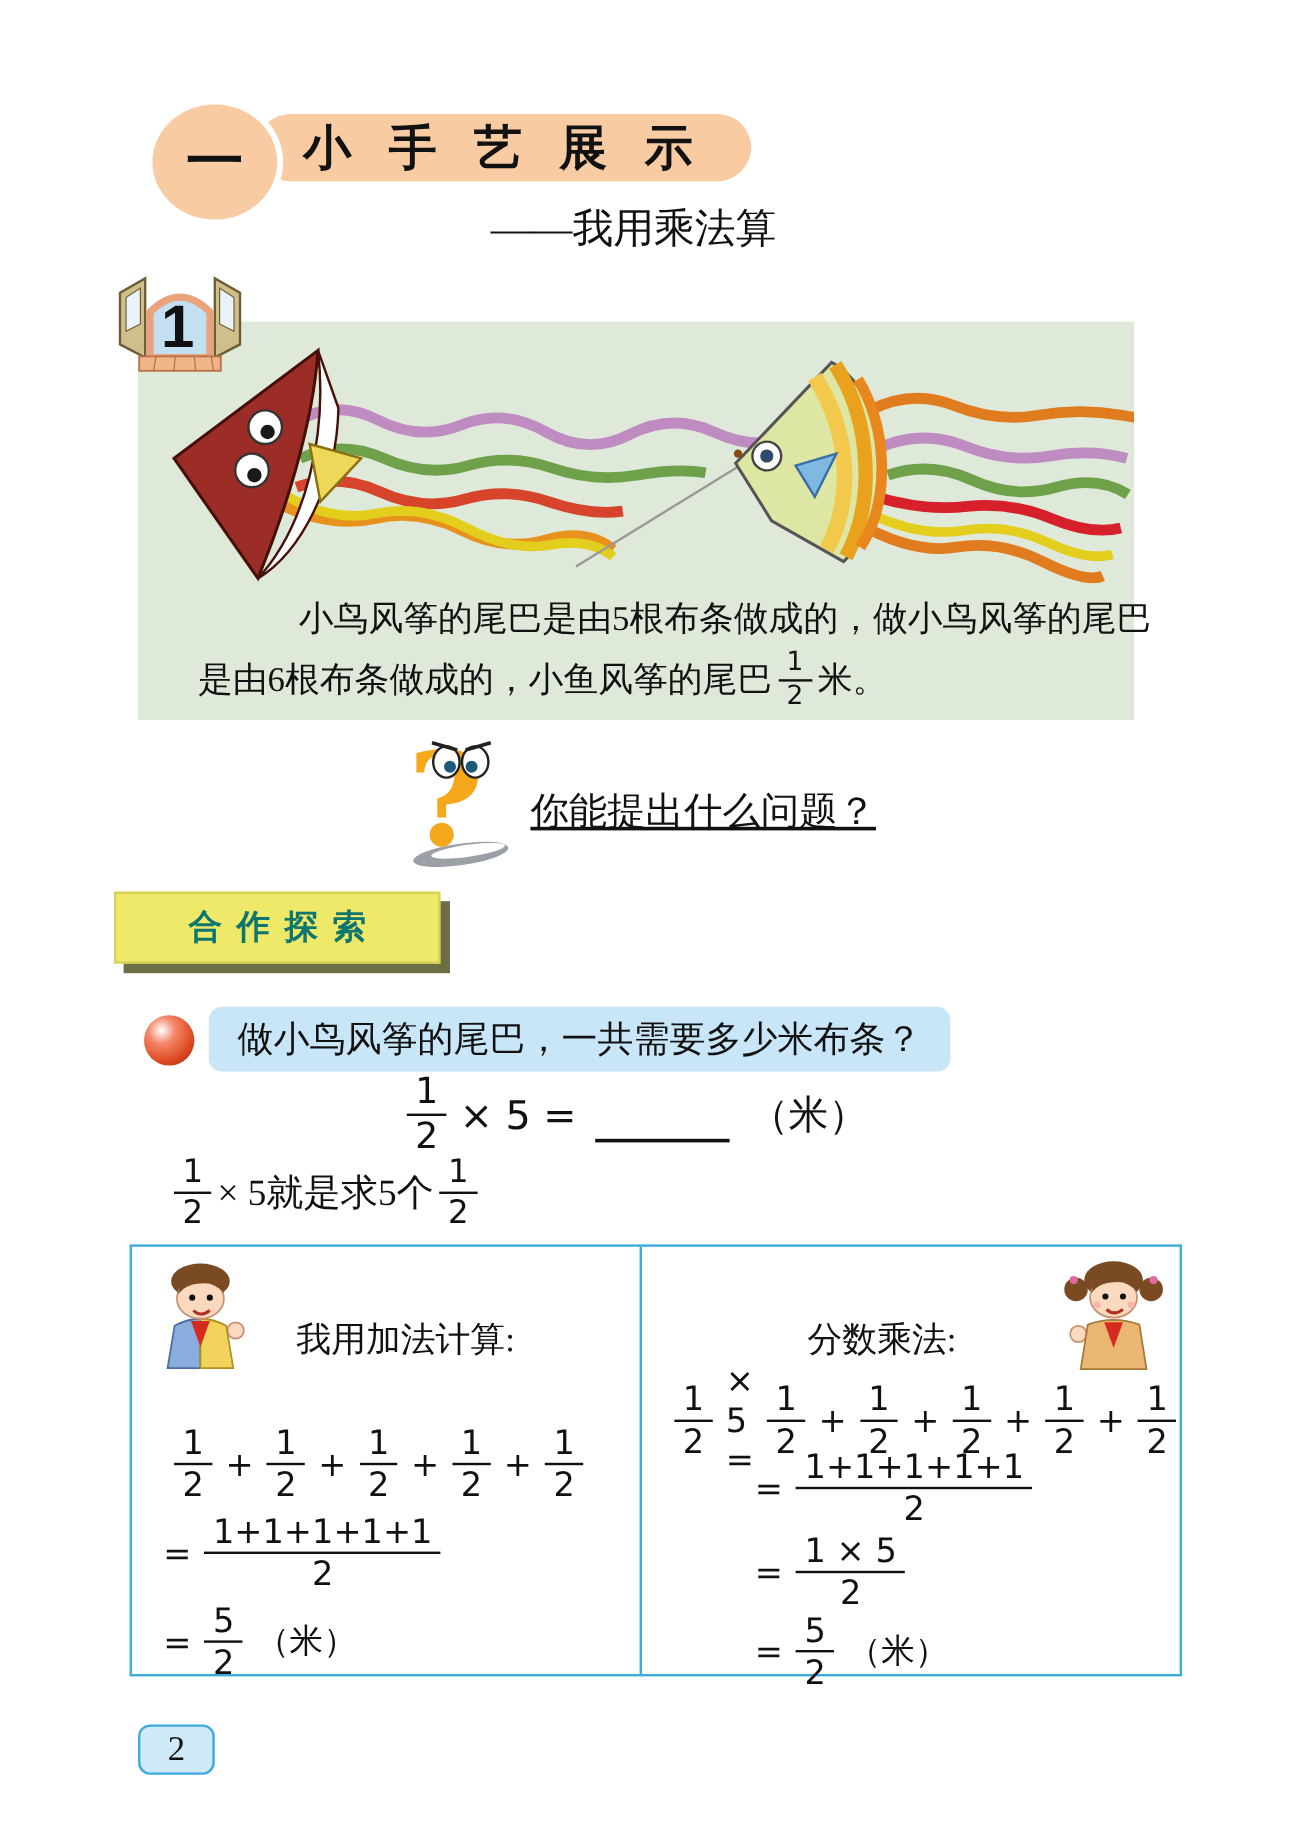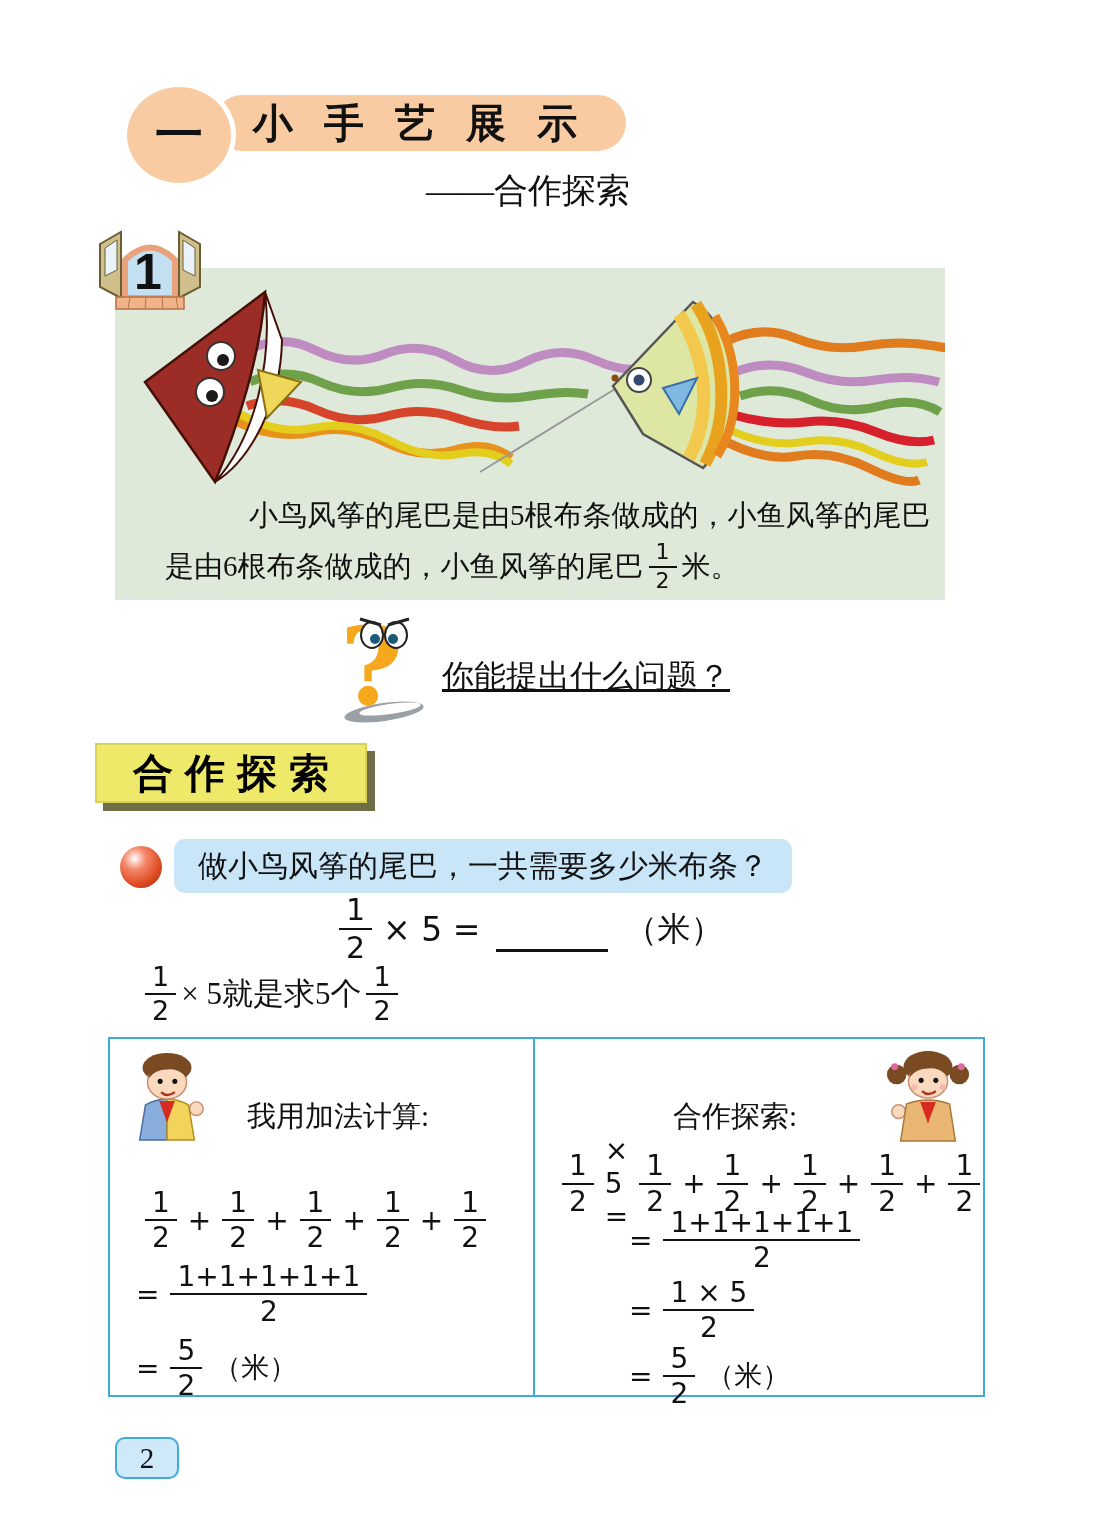--- a/index.html
+++ b/index.html
@@ -26,22 +26,22 @@
 
   
   .q-icon{left:334px;top:608px;width:105px;height:115px;}
   .q-text{left:442px;top:655px;font-size:32px;white-space:nowrap;text-decoration:underline;}
 
   
   .banner{left:95px;top:743px;width:280px;height:70px;}
   .banner .shadow{position:absolute;left:8px;top:8px;width:272px;height:60px;background:#6E6E46;}
   .banner .face{position:absolute;left:0;top:0;width:272px;height:60px;background:#EFE96A;
     border:2px solid #D8D258;box-sizing:border-box;display:flex;align-items:center;justify-content:center;}
-  .banner .face span{font-family:"Liberation Sans",sans-serif;font-weight:900;font-size:40px;
-    color:#000000;letter-spacing:12px;padding-left:12px;}
+  .banner .face span{font-family:"Liberation Sans",sans-serif;font-weight:900;font-size:28px;
+    color:#0f766e;letter-spacing:12px;padding-left:12px;}
 
   
   .ball{left:120px;top:846px;width:42px;height:42px;border-radius:50%;
     background:radial-gradient(circle at 35% 30%, #ffffff 0%, #F4876A 28%, #DD4A21 65%, #A92507 100%);}
   .task-box{left:174px;top:839px;height:54px;background:#C9E6F8;border-radius:11px;
     display:flex;align-items:center;padding:0 24px;font-size:30px;white-space:nowrap;}
 
   
   .mrow{display:flex;align-items:center;}
   .frac{display:inline-flex;flex-direction:column;align-items:center;margin:0 5px;
@@ -77,21 +77,21 @@
 </style>
 </head>
 <body>
 
 <div class="abs unit-circle">
   <span>一</span>
 </div>
 <div class="abs title-bar">
   <span>小 手 艺 展 示</span>
 </div>
-<div class="abs subtitle">——合作探索</div>
+<div class="abs subtitle">——我用乘法算</div>
 
 <svg class="abs window-badge" viewBox="0 0 112 86">
   <polygon points="6,18 27,6 27,72 6,61" fill="#CFC08B" stroke="#6B5E35" stroke-width="2"></polygon>
   <polygon points="11,22 23,14 23,44 11,50" fill="#E9F3F9" stroke="#6B5E35" stroke-width="1"></polygon>
   <polygon points="106,18 85,6 85,72 106,61" fill="#CFC08B" stroke="#6B5E35" stroke-width="2"></polygon>
   <polygon points="101,22 89,14 89,44 101,50" fill="#E9F3F9" stroke="#6B5E35" stroke-width="1"></polygon>
   <path d="M31,72 L31,34 Q56,9 81,34 L81,72 Z" fill="#C2E0F2" stroke="#E8A37C" stroke-width="6"></path>
   <text x="54" y="63" font-size="50" font-weight="bold" text-anchor="middle" fill="#111" font-family="Liberation Sans, sans-serif">1</text>
   <rect x="22" y="71" width="68" height="12" fill="#F0B488" stroke="#B87048" stroke-width="1.5"></rect>
   <line x1="36" y1="71" x2="34" y2="83" stroke="#B87048"></line>
@@ -136,21 +136,21 @@
       <path d="M104,20 C134,68 136,122 114,164" stroke="#F2C94C" stroke-width="13" fill="none"></path>
       <path d="M121,10 C152,58 154,126 130,170" stroke="#E8A21E" stroke-width="12" fill="none"></path>
       <path d="M140,22 C164,62 168,122 142,162" stroke="#E8871E" stroke-width="9" fill="none"></path>
       <circle cx="64" cy="86" r="12" fill="#fff" stroke="#444" stroke-width="2"></circle>
         <circle cx="64" cy="86" r="5.5" fill="#33486E"></circle>
       <circle cx="40" cy="84" r="3.5" fill="#8A4A10"></circle>
       <polygon points="88,94 122,84 104,120" fill="#7FB8E0" stroke="#3A6EA8" stroke-width="2"></polygon>
     </g>
   </svg>
 
-  <div class="abs story-line1">小鸟风筝的尾巴是由5根布条做成的，小鱼风筝的尾巴</div>
+  <div class="abs story-line1">小鸟风筝的尾巴是由5根布条做成的，做小鸟风筝的尾巴</div>
   <div class="abs story-line2">
     <span class="cn">是由6根布条做成的，小鱼风筝的尾巴</span>
     <span class="frac" style="font-size:22px;">
       <span class="fnum">1</span>
       <span class="fden">2</span>
     </span>
     <span class="cn">米。</span>
   </div>
 </div>
 
@@ -274,21 +274,21 @@
       <ellipse cx="46" cy="22" rx="25" ry="16" fill="#7A4A22"></ellipse>
       <ellipse cx="46" cy="37" rx="20" ry="17" fill="#FBD9BE" stroke="#C89070" stroke-width="1.5"></ellipse>
       <path d="M27,33 Q30,14 48,15 Q66,15 66,32 Q57,22 46,24 Q34,24 27,33 Z" fill="#7A4A22"></path>
       <circle cx="39" cy="36" r="2.6" fill="#111"></circle>
         <circle cx="54" cy="36" r="2.6" fill="#111"></circle>
       <circle cx="32" cy="43" r="3" fill="#F5B8B0"></circle>
         <circle cx="61" cy="43" r="3" fill="#F5B8B0"></circle>
       <path d="M40,47 Q46,53 54,47" stroke="#B03020" stroke-width="2.5" fill="none"></path>
       <polygon points="38,58 54,58 46,80" fill="#D62B20"></polygon>
     </svg>
-    <div class="cell-header" style="left:80px;top:58px;width:240px;text-align:center;">合作探索:</div>
+    <div class="cell-header" style="left:80px;top:58px;width:240px;text-align:center;">分数乘法:</div>
 
     <div class="mrow" style="left:22px;top:95px;">
       <span class="frac">
           <span class="fnum">1</span>
           <span class="fden">2</span>
         </span>
       <span class="op">× 5 =</span>
       <span class="frac">
           <span class="fnum">1</span>
           <span class="fden">2</span>

